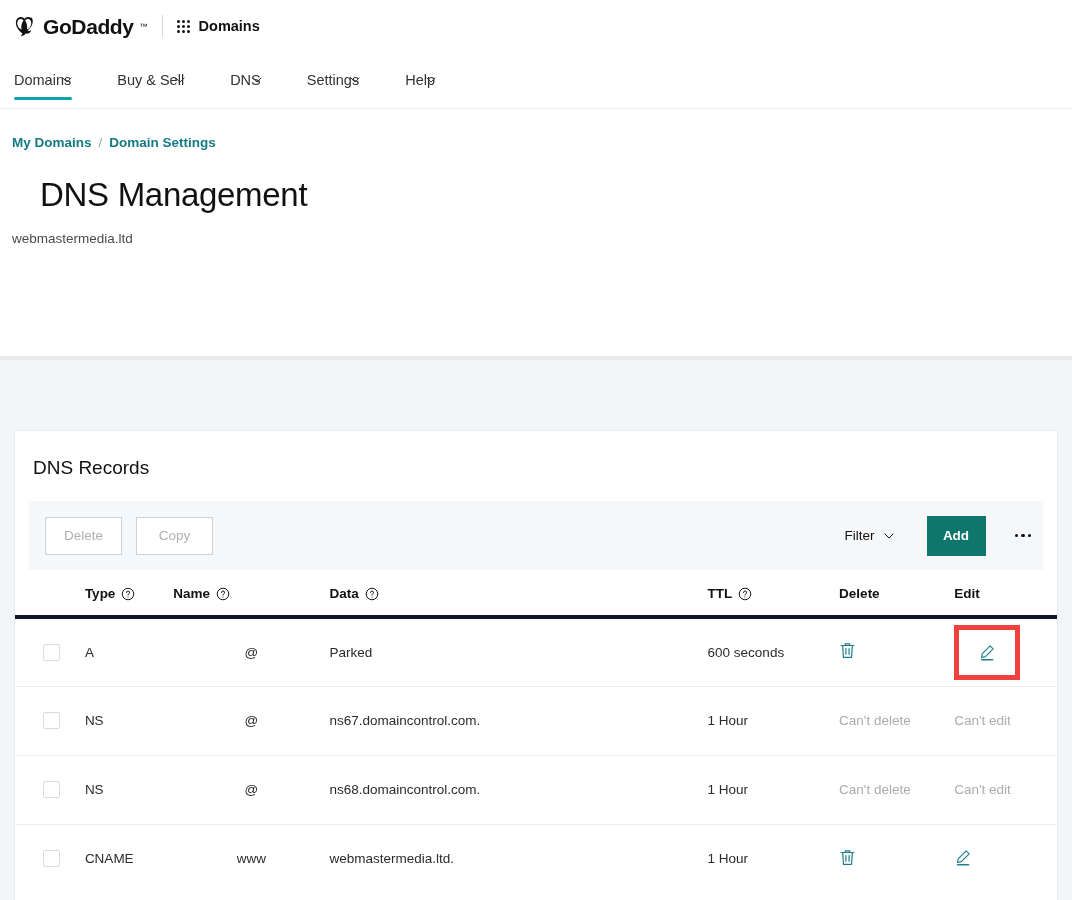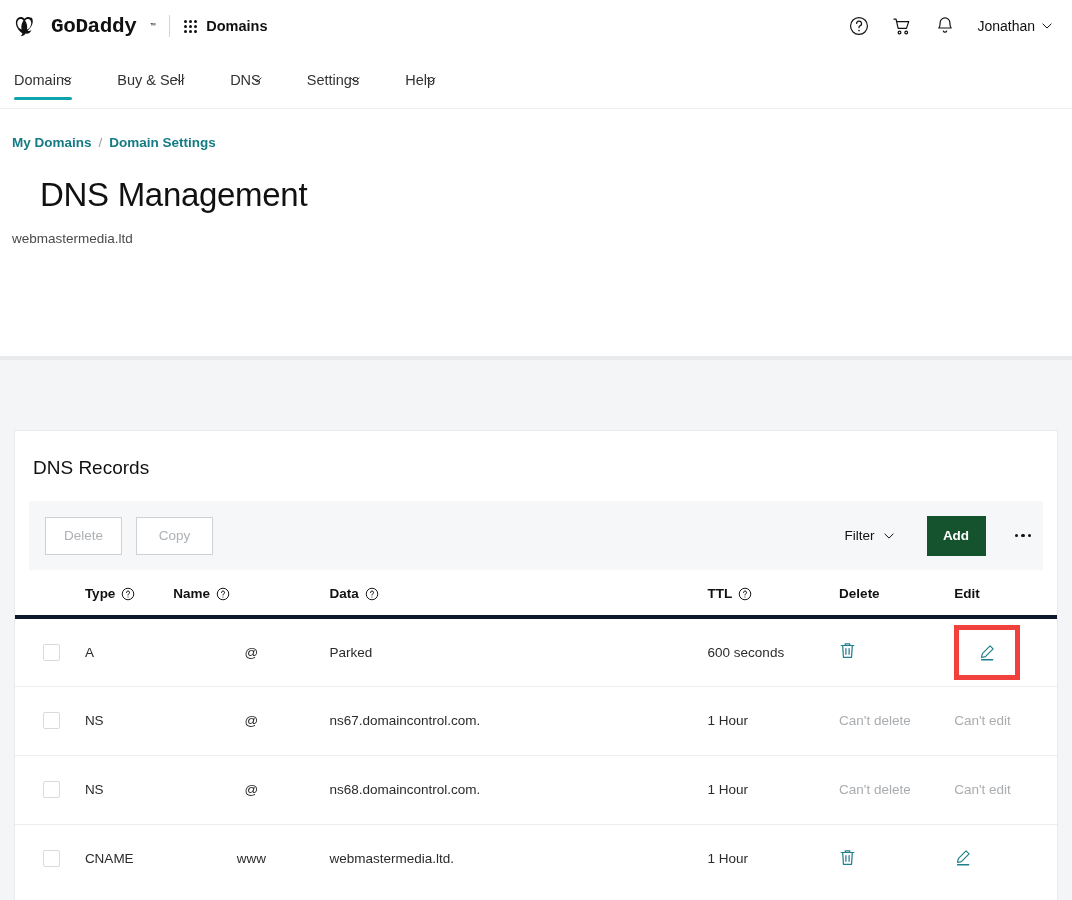--- a/index.html
+++ b/index.html
@@ -10,21 +10,21 @@
     overflow: hidden;
   }
 
   
   .topbar {
     height: 52px; width: 100%;
     display: flex; align-items: center;
     padding: 0 20px 0 12px;
     background: #ffffff;
   }
-  .logo-wrap { display: flex; align-items: center; gap: 14px; font-family: Liberation Mono, monospace; }
+  .logo-wrap { display: flex; align-items: center; gap: 6px; }
   .logo-mark { width: 25px; height: 25px; display: block; }
   .logo-text {
     font-size: 21px; font-weight: bold; letter-spacing: -0.4px;
     color: #111111; line-height: 1;
   }
   .logo-tm { font-size: 8px; vertical-align: super; color: #111; }
   .topbar-divider {
     width: 1px; height: 22px; background: #d6d6d6; margin: 0 14px;
   }
   .waffle {
@@ -91,21 +91,21 @@
     border: 1px solid #cfd2d5; background: #ffffff; color: #adb1b5;
     font-size: 13.5px; font-family: inherit;
     width: 77px; height: 38px; margin-right: 14px; cursor: default;
   }
   .tool-right { margin-left: auto; display: flex; align-items: center; gap: 7px; }
   .filter-btn {
     font-size: 13.5px; color: #111; display: flex; align-items: center; gap: 9px;
     cursor: pointer; margin-right: 26px;
   }
   .btn-add {
-    background: #14532d; color: #ffffff; border: none;
+    background: #0f766e; color: #ffffff; border: none;
     font-size: 13.5px; font-weight: bold; font-family: inherit;
     width: 59px; height: 40px; cursor: pointer;
   }
   .kebab { margin-left: 22px; display: flex; gap: 3px; cursor: pointer; }
   .kebab span { width: 3.5px; height: 3.5px; border-radius: 50%; background: #111; display:block; }
 
   
   table { width: 100%; border-collapse: collapse; table-layout: fixed; }
   th {
     font-size: 13.5px; font-weight: bold; color: #111; text-align: left;
@@ -157,42 +157,20 @@
       <span></span>
     <span></span>
       <span></span>
       <span></span>
     <span></span>
       <span></span>
       <span></span>
   </div>
   <span class="topbar-app-label">Domains</span>
 
-  <div class="topbar-right">
-    <svg class="ticon" viewBox="0 0 24 24" fill="none" stroke="#111" stroke-width="1.3">
-      <circle cx="12" cy="12" r="9.2"></circle>
-      <path d="M9.4 9.3a2.7 2.7 0 1 1 3.5 2.6c-.6.2-.9.8-.9 1.4v.6" stroke-linecap="round"></path>
-      <circle cx="12" cy="17" r="0.9" fill="#111" stroke="none"></circle>
-    </svg>
-    <svg class="ticon" viewBox="0 0 24 24" fill="none" stroke="#111" stroke-width="1.3">
-      <path d="M3.2 4.4h2.3l2.3 10.2h9.1l2.4-7.4H7" stroke-linecap="round" stroke-linejoin="round"></path>
-      <circle cx="9.3" cy="19.1" r="1.5"></circle>
-      <circle cx="16.6" cy="19.1" r="1.5"></circle>
-    </svg>
-    <svg class="ticon" viewBox="0 0 24 24" fill="none" stroke="#111" stroke-width="1.3">
-      <path d="M12 3.2c-3.1 0-5.3 2.3-5.3 5.3 0 4.4-1.4 5.7-1.4 5.7h13.4s-1.4-1.3-1.4-5.7c0-3-2.2-5.3-5.3-5.3z" stroke-linejoin="round"></path>
-      <path d="M10.2 17.5a1.9 1.9 0 0 0 3.6 0" stroke-linecap="round"></path>
-    </svg>
-    <span class="user-name">
-      <span>Jonathan</span>
-      <svg class="chev" viewBox="0 0 12 7" fill="none" stroke="#111" stroke-width="1.2">
-        <path d="M1 1l5 5 5-5" stroke-linecap="round"></path>
-      </svg>
-    </span>
-  </div>
 </div>
 
 <div class="navbar">
   <div class="nav-item active">
     <span>Domains</span>
     <svg class="chev" viewBox="0 0 12 7" fill="none" stroke="#333" stroke-width="1.2">
         <path d="M1 1l5 5 5-5" stroke-linecap="round"></path>
       </svg>
   </div>
   <div class="nav-item">

